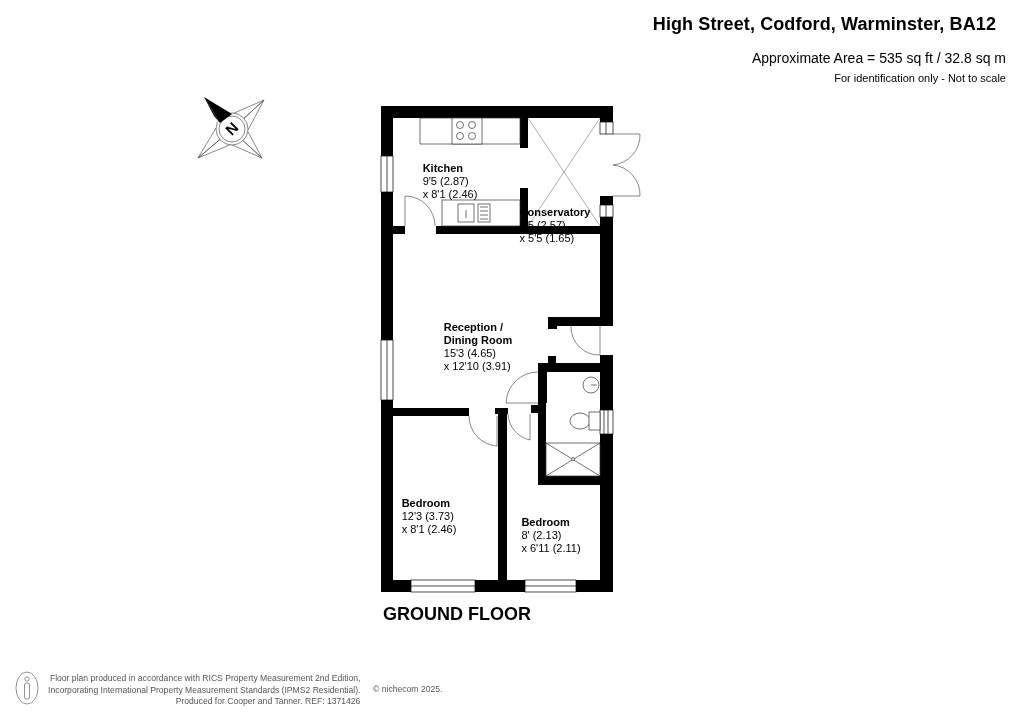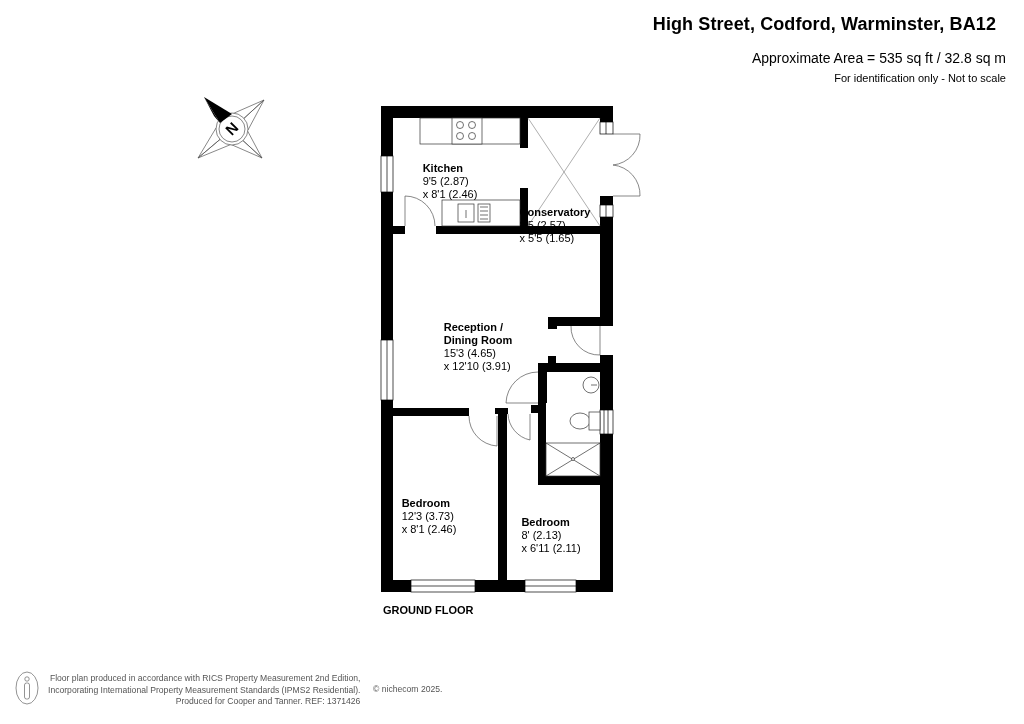--- a/index.html
+++ b/index.html
@@ -4,21 +4,21 @@
 <style>
   html, body { margin:0; padding:0; background:#ffffff; }
   body { width:1024px; height:724px; position:relative; overflow:hidden; font-family:"Liberation Sans", sans-serif; color:#000; }
   .title { position:absolute; right:28px; top:14px; font-size:18px; font-weight:bold; letter-spacing:0.1px; white-space:nowrap; }
   .area { position:absolute; right:18px; top:50px; font-size:14px; white-space:nowrap; }
   .disclaimer { position:absolute; right:18px; top:72px; font-size:11px; white-space:nowrap; }
   .plan { position:absolute; left:0; top:0; }
   .room-label { position:absolute; text-align:left; font-size:11px; line-height:13px; white-space:nowrap; transform:translateX(-50%); }
   .room-label .name { font-weight:bold; display:block; }
   .room-label .dim { display:block; }
-  .floor-label { position:absolute; left:383px; top:604px; font-size:11px; font-weight:bold; }
+  .floor-label { position:absolute; left:383px; top:604px; font-size:18px; font-weight:bold; }
   .footer { position:absolute; left:48px; top:673px; font-size:8.6px; line-height:11.5px; color:#555; white-space:nowrap;text-align:right; }
   .copyright { position:absolute; left:373px; top:684px; font-size:8.6px; color:#555; white-space:nowrap;text-align:right; }
   .person-icon { position:absolute; left:14px; top:670px; }
   .compass { position:absolute; left:192px; top:92px; }
 </style>
 </head>
 <body>
 
 <div class="title">High Street, Codford, Warminster, BA12</div>
 <div class="area">Approximate Area = 535 sq ft / 32.8 sq m</div>

